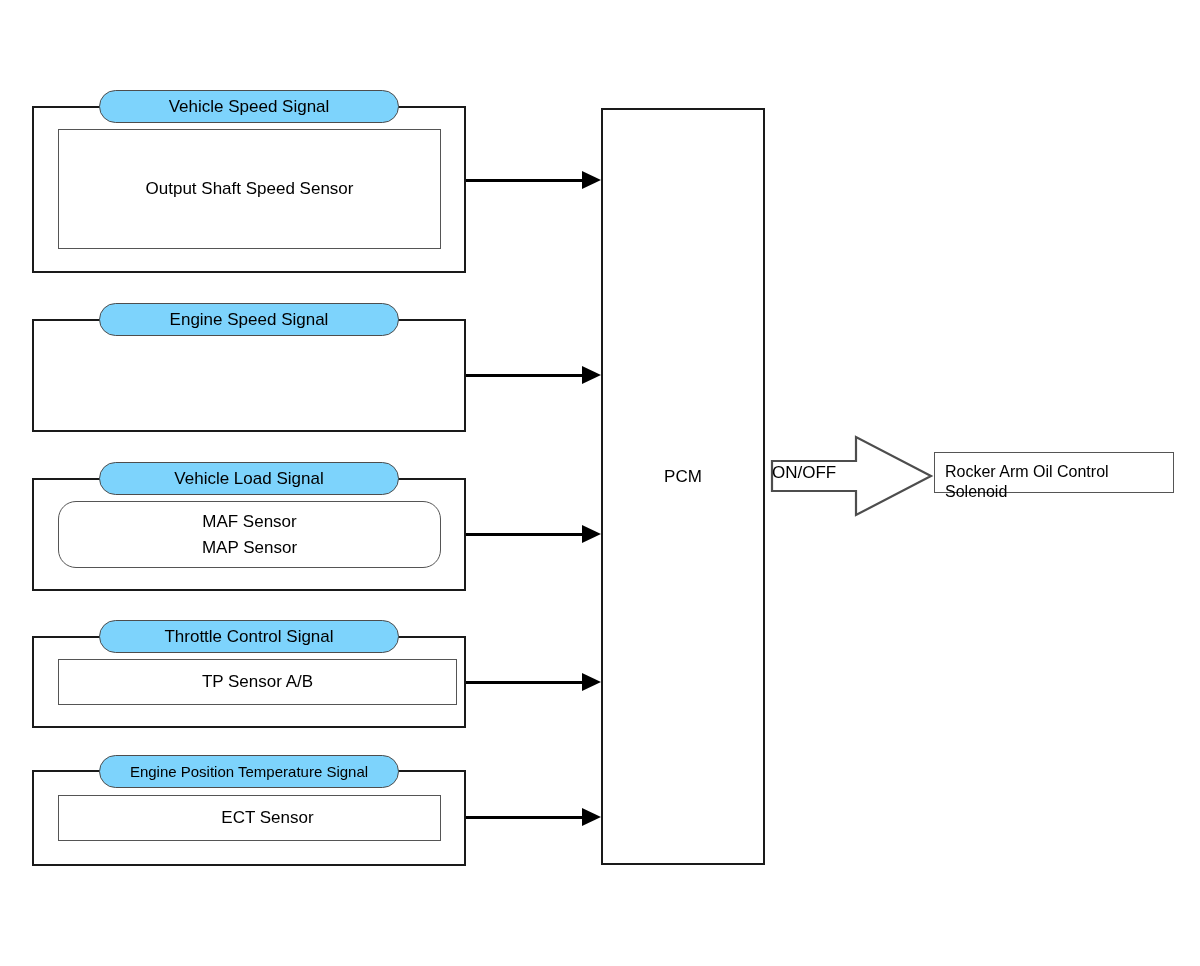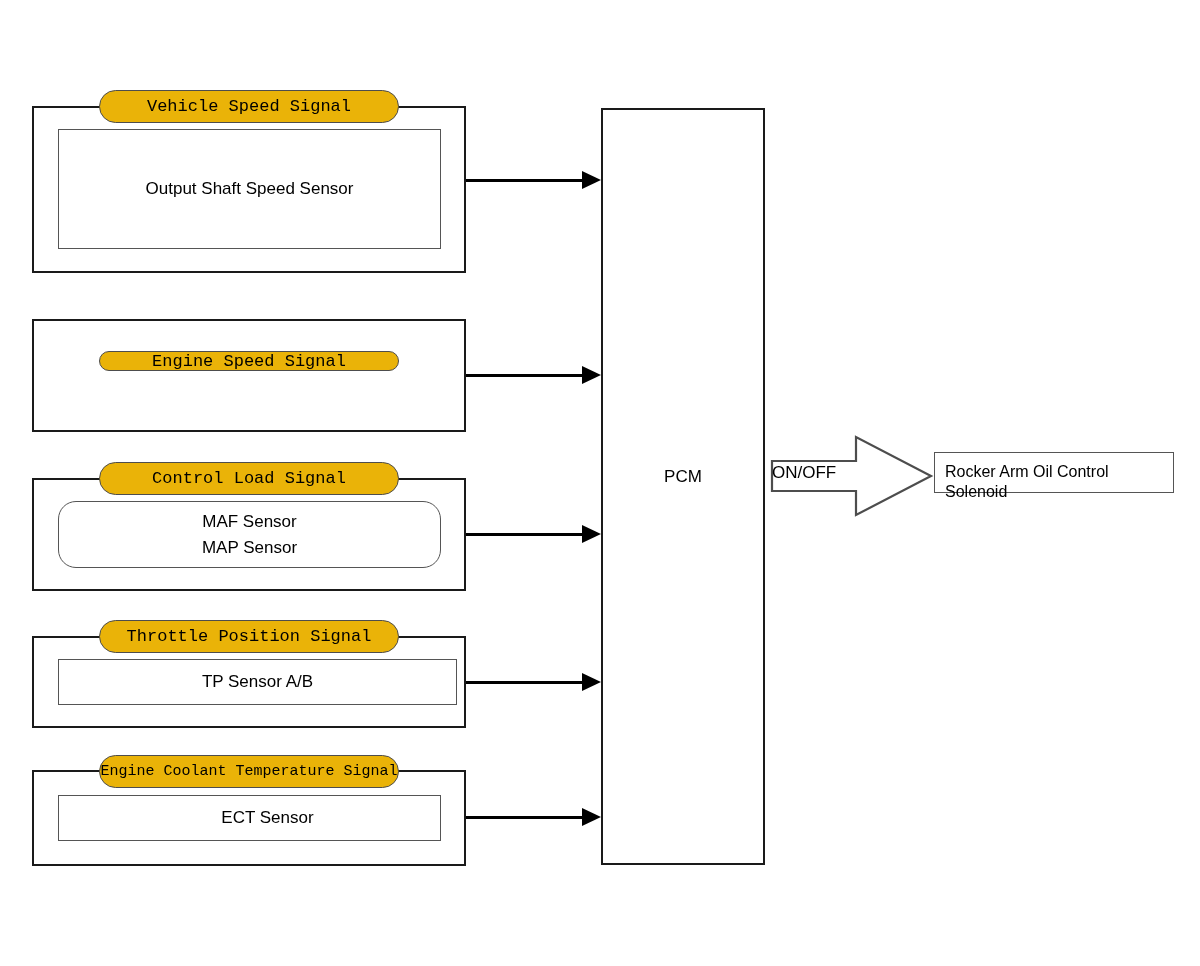--- a/index.html
+++ b/index.html
@@ -43,28 +43,27 @@
     color: #000;
     text-align: center;
   }
   .sensor-line { display: block; }
 
   
   .pill {
     position: absolute;
     border: 1.6px solid #4d4d4d;
     border-radius: 999px;
-    background: #eab308;
+    background: #7dd3fc;
     display: flex;
     align-items: center;
     justify-content: center;
     box-sizing: border-box;
     white-space: nowrap;
     z-index: 5;
-    font-family: Liberation Mono, monospace;
   }
   .pill span { font-size: 17px; color: #000; }
   .pill.small span { font-size: 15px; }
 
   
   .conn-line {
     position: absolute;
     height: 3px;
     background: #000000;
   }
@@ -135,53 +134,53 @@
   <div class="sensor-box" style="left:58px; top:129px; width:383px; height:120px;">
     <span class="sensor-line">Output Shaft Speed Sensor</span>
   </div>
   <div class="pill" style="left:99px; top:90px; width:300px; height:33px;">
     <span>Vehicle Speed Signal</span>
   </div>
   <div class="conn-line" style="left:466px; top:179px; width:117px;"></div>
   <div class="conn-head" style="left:582px; top:171px;"></div>
 
   <div class="signal-group" style="left:32px; top:319px; width:434px; height:113px;"></div>
-  <div class="pill" style="left:99px; top:303px; width:300px; height:20px;margin-top:48px;">
+  <div class="pill" style="left:99px; top:303px; width:300px; height:33px;">
     <span>Engine Speed Signal</span>
   </div>
   <div class="conn-line" style="left:466px; top:374px; width:117px;"></div>
   <div class="conn-head" style="left:582px; top:366px;"></div>
 
   <div class="signal-group" style="left:32px; top:478px; width:434px; height:113px;"></div>
   <div class="sensor-box" style="left:58px; top:501px; width:383px; height:67px;border-radius:18px;">
     <span class="sensor-line">MAF Sensor</span>
     <span class="sensor-line">MAP Sensor</span>
   </div>
   <div class="pill" style="left:99px; top:462px; width:300px; height:33px;">
-    <span>Control Load Signal</span>
+    <span>Vehicle Load Signal</span>
   </div>
   <div class="conn-line" style="left:466px; top:533px; width:117px;"></div>
   <div class="conn-head" style="left:582px; top:525px;"></div>
 
   <div class="signal-group" style="left:32px; top:636px; width:434px; height:92px;"></div>
   <div class="sensor-box" style="left:58px; top:659px; width:399px; height:46px;">
     <span class="sensor-line">TP Sensor A/B</span>
   </div>
   <div class="pill" style="left:99px; top:620px; width:300px; height:33px;">
-    <span>Throttle Position Signal</span>
+    <span>Throttle Control Signal</span>
   </div>
   <div class="conn-line" style="left:466px; top:681px; width:117px;"></div>
   <div class="conn-head" style="left:582px; top:673px;"></div>
 
   <div class="signal-group" style="left:32px; top:770px; width:434px; height:96px;"></div>
   <div class="sensor-box" style="left:58px; top:795px; width:383px; height:46px;padding-left:36px;">
     <span class="sensor-line">ECT Sensor</span>
   </div>
   <div class="pill small" style="left:99px; top:755px; width:300px; height:33px;">
-    <span>Engine Coolant Temperature Signal</span>
+    <span>Engine Position Temperature Signal</span>
   </div>
   <div class="conn-line" style="left:466px; top:816px; width:117px;"></div>
   <div class="conn-head" style="left:582px; top:808px;"></div>
 
   <div id="pcm-box" style="left:601px; top:108px; width:164px; height:757px;"></div>
   <div id="pcm-label" style="left:601px; top:467px;">PCM</div>
 
   <div id="block-arrow">
     <svg width="164" height="86" viewBox="0 0 164 86" xmlns="http://www.w3.org/2000/svg">
       <polygon points="2,28 86,28 86,4 161,43 86,82 86,58 2,58" fill="#ffffff" stroke="#4d4d4d" stroke-width="2.2" stroke-linejoin="miter"></polygon>

